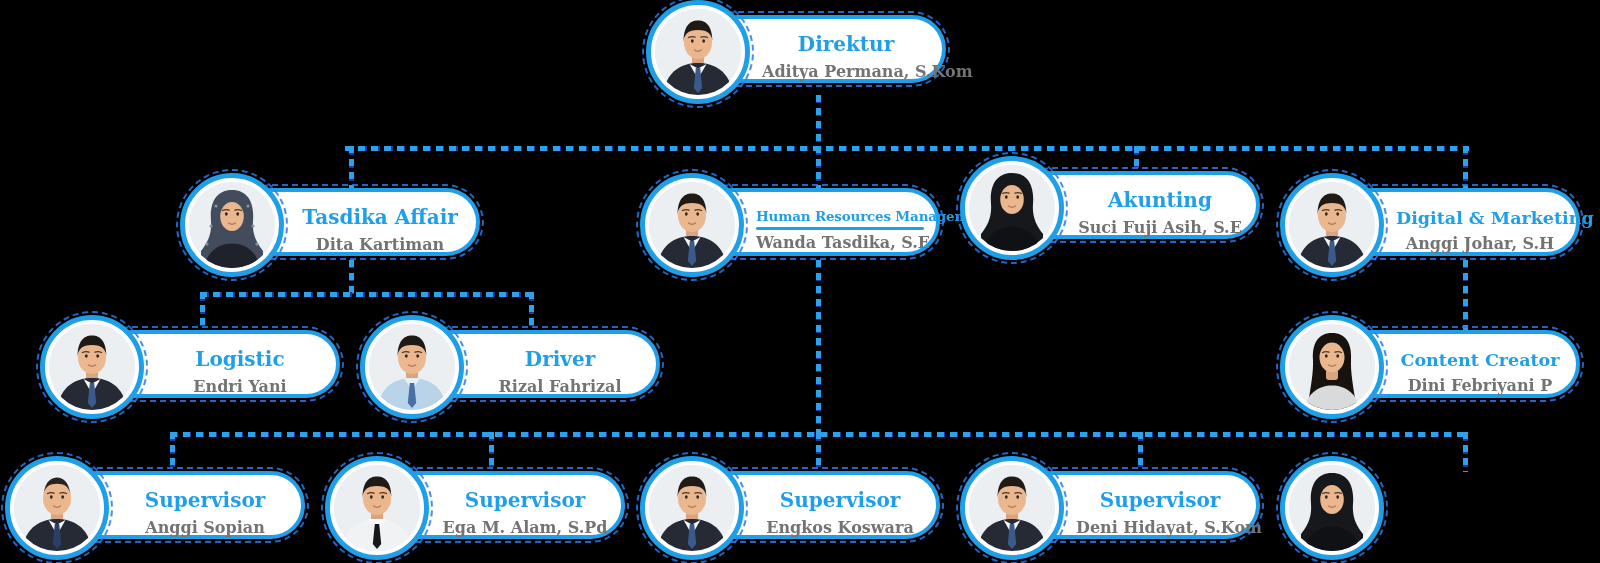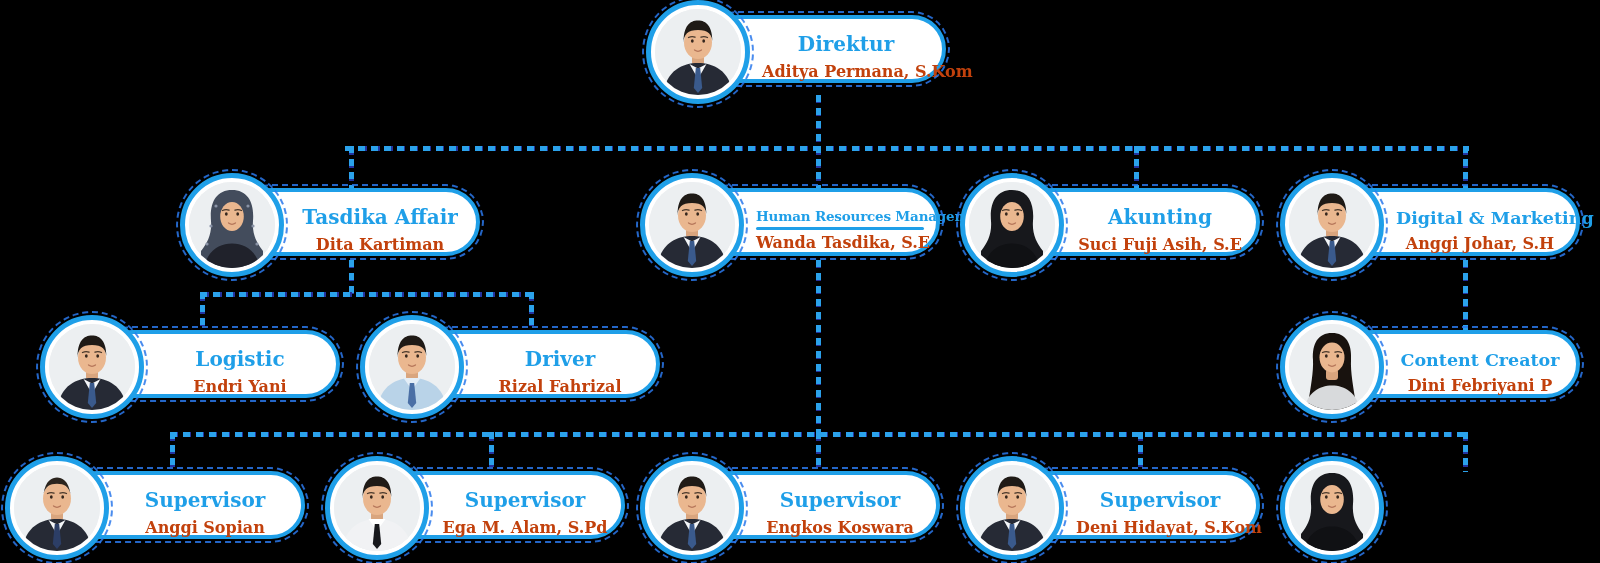--- a/index.html
+++ b/index.html
@@ -33,21 +33,21 @@
     padding:16px 12px 0 54px;box-sizing:border-box;z-index:1;
   }
   .title{
     color:#1f9fe8;font-weight:bold;font-size:20px;line-height:1.15;
     text-align:center;white-space:nowrap;
   }
   .t-sm{font-size:13.5px;letter-spacing:-.2px;}
   .t-md{font-size:17.5px;}
   .rule{height:2.5px;background:#1f9fe8;margin:3px 0 4px 0;border-radius:2px;}
   .pname{
-    color:#c2410c;font-weight:bold;font-size:16px;line-height:1.1;
+    color:#737373;font-weight:bold;font-size:16px;line-height:1.1;
     text-align:center;white-space:nowrap;
   }
 </style>
 </head>
 <body>
 
 <div id="canvas">
 
   <div class="vline" style="left:816px;top:95px;height:55px"></div>
   <div class="hline" style="left:345px;top:146px;width:1124px"></div>
@@ -142,21 +142,21 @@
           </svg>
         </div>
       </div>
     <div class="pill">
       <div class="title t-sm">Human Resources Management</div>
       <div class="rule"></div>
       <div class="pname">Wanda Tasdika, S.E</div>
     </div>
   </div>
 
-  <div class="node" style="left:960px;top:173px">
+  <div class="node" style="left:960px;top:156px">
     <div class="avatar">
         <div class="ph">
           <svg width="86" height="86" viewBox="0 0 86 86" xmlns="http://www.w3.org/2000/svg">
     <rect width="86" height="86" fill="#eceff1"></rect>
             <path d="M43,8 C27,8 20.5,21 22,39 C23,52 18.5,61 12,69 L12,86 L74,86 L74,69 C67.5,61 63,52 64,39 C65.5,21 59,8 43,8 Z" fill="#17181c"></path>
     <ellipse cx="43" cy="34.5" rx="11.8" ry="14.5" fill="#eab78f"></ellipse>
             <path d="M33.5,28.5 Q37,26.8 40,28.2" stroke="#4a392c" stroke-width="1.3" fill="none" stroke-linecap="round"></path>
     <path d="M46,28.2 Q49,26.8 52.5,28.5" stroke="#4a392c" stroke-width="1.3" fill="none" stroke-linecap="round"></path>
     <ellipse cx="37.3" cy="32" rx="1.4" ry="1.7" fill="#35261d"></ellipse>
             <ellipse cx="48.7" cy="32" rx="1.4" ry="1.7" fill="#35261d"></ellipse>

